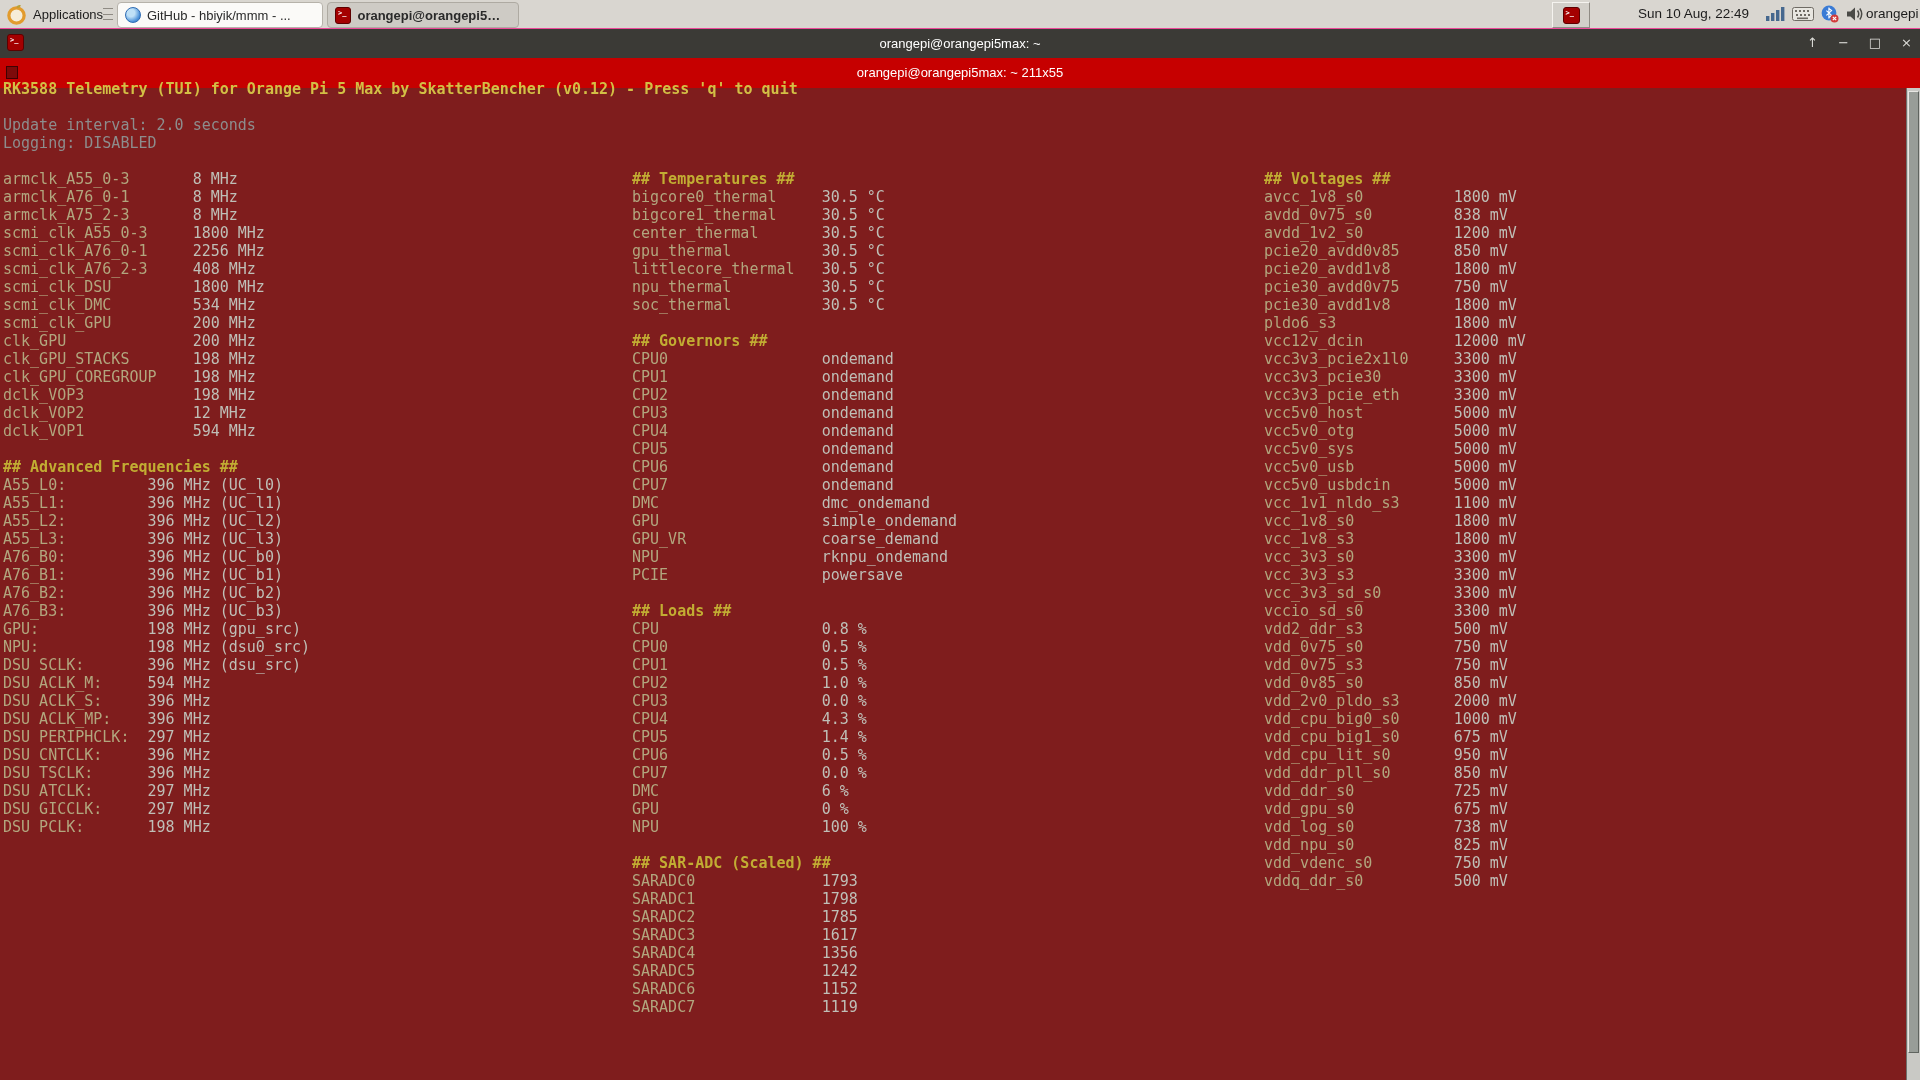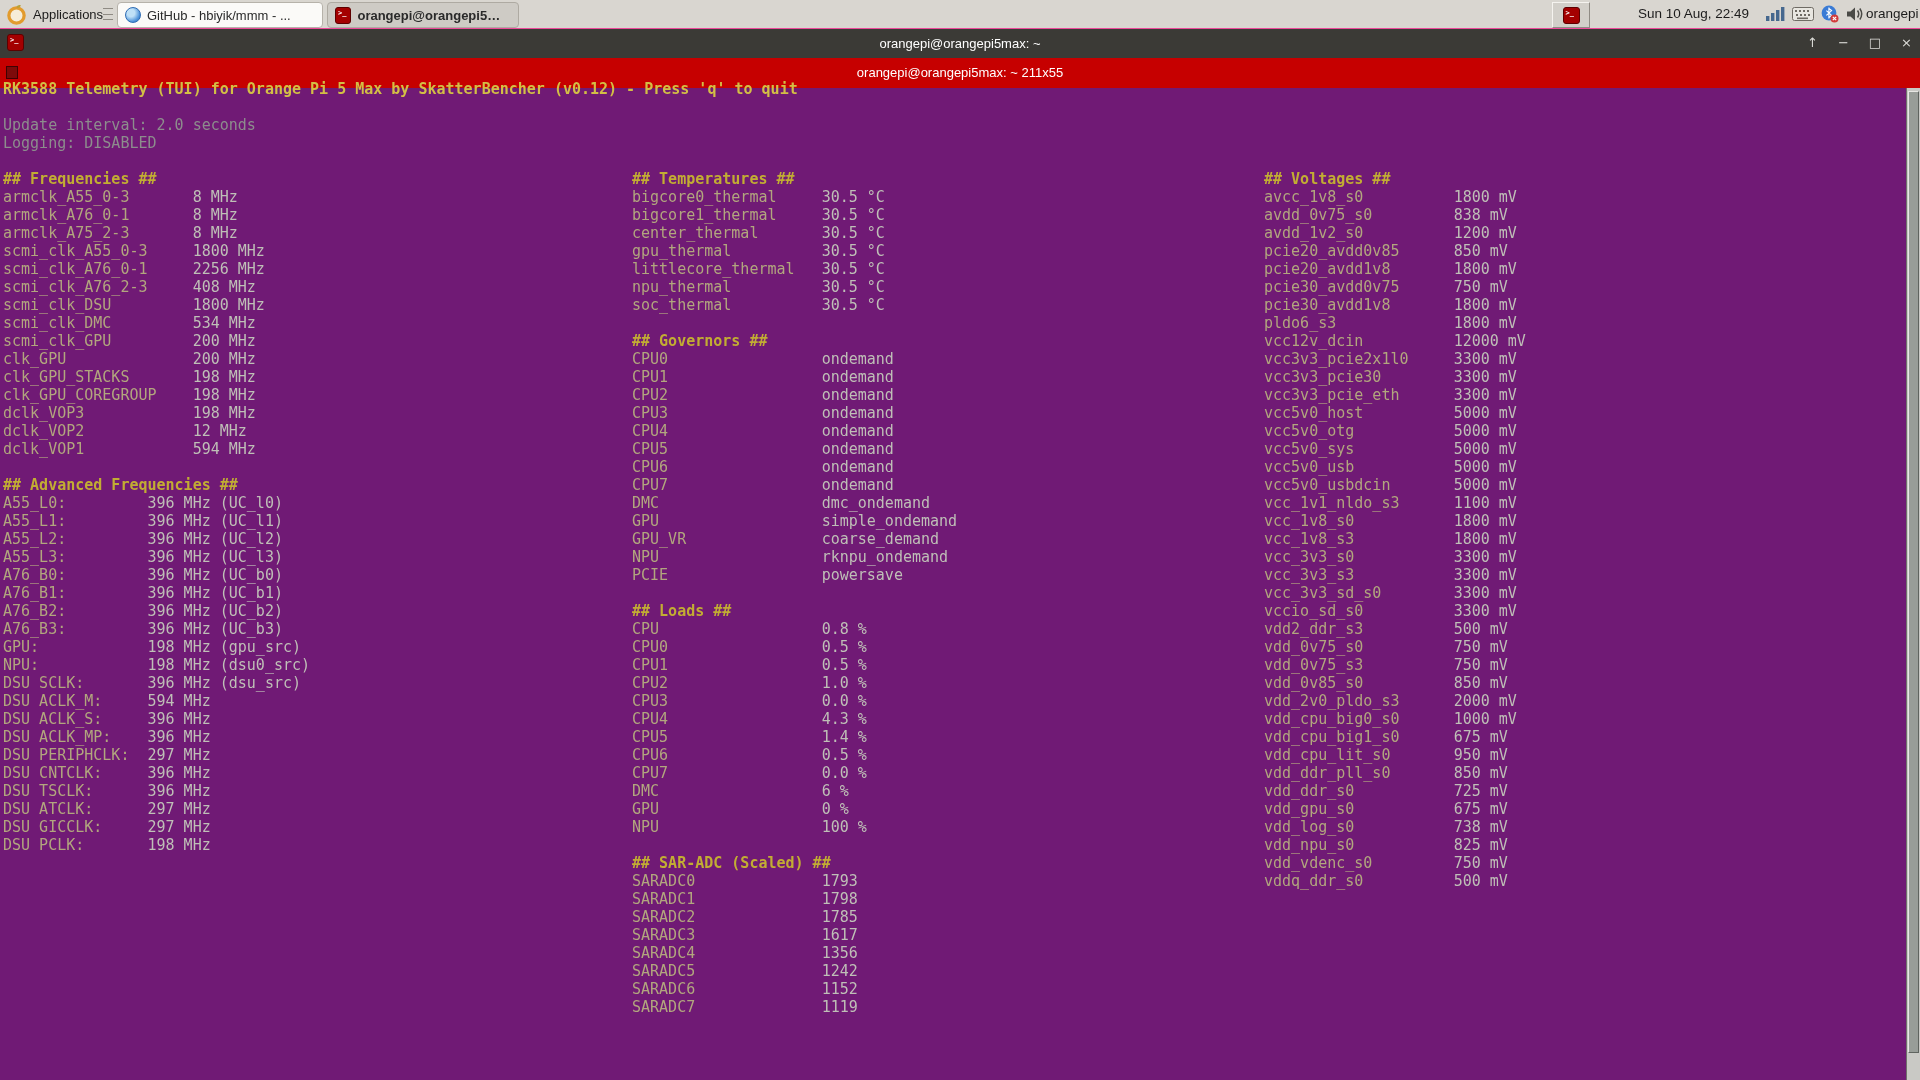--- a/index.html
+++ b/index.html
@@ -33,21 +33,21 @@
   .titlebar .ttext{position:absolute;left:0;width:100%;text-align:center;font-size:13px;color:#fff;}
   .wcontrols{position:absolute;right:8px;top:0;height:30px;display:flex;align-items:center;gap:20px;}
   .wctl{color:#dcdcd8;font-size:13px;font-family:"DejaVu Sans",sans-serif;cursor:default;line-height:30px;}
 
   
   .xtermbar{position:absolute;top:58px;left:0;width:1920px;height:30px;background:#c60000;}
   .xtermbar .xicon{position:absolute;left:6px;top:8px;width:12px;height:13px;background:#7e0a0a;border:1px solid #3f0202;box-sizing:border-box;}
   .xtermbar .xtext{position:absolute;left:0;width:100%;text-align:center;font-size:13px;color:#fff;line-height:30px;}
 
   
-  .term{position:absolute;top:88px;left:0;width:1920px;height:992px;background:#701a75;font-family:"DejaVu Sans Mono",monospace;font-size:15px;line-height:18px;}
+  .term{position:absolute;top:88px;left:0;width:1920px;height:992px;background:#7f1d1d;font-family:"DejaVu Sans Mono",monospace;font-size:15px;line-height:18px;}
   .tcol{position:absolute;white-space:nowrap;}
   .tcol-left{left:3px;top:-8px;}
   .tcol-mid{left:632px;top:82px;}
   .tcol-right{left:1264px;top:82px;}
   .banner{color:#d3bf45;font-weight:bold;height:18px;}
   .dimline{color:#8d8d8d;height:18px;}
   .blank-row{height:18px;}
   .sec-header{color:#c2ad33;font-weight:bold;height:18px;}
   .trow{height:18px;}
   .tlabel{display:inline-block;width:21ch;color:#b2a67e;}
@@ -144,21 +144,20 @@
 </div>
 
 <div class="term">
   <div class="tcol tcol-left">
     <div class="banner">RK3588 Telemetry (TUI) for Orange Pi 5 Max by SkatterBencher (v0.12) - Press 'q' to quit</div>
     <div class="blank-row"></div>
     <div class="dimline">Update interval: 2.0 seconds</div>
     <div class="dimline">Logging: DISABLED</div>
     <div class="blank-row"></div>
     <div>
-        <div class="sec-header">## Frequencies ##</div>
         <div class="trow"><span class="tlabel">armclk_A55_0-3</span><span class="tvalue">8 MHz</span></div>
         <div class="trow"><span class="tlabel">armclk_A76_0-1</span><span class="tvalue">8 MHz</span></div>
         <div class="trow"><span class="tlabel">armclk_A75_2-3</span><span class="tvalue">8 MHz</span></div>
         <div class="trow"><span class="tlabel">scmi_clk_A55_0-3</span><span class="tvalue">1800 MHz</span></div>
         <div class="trow"><span class="tlabel">scmi_clk_A76_0-1</span><span class="tvalue">2256 MHz</span></div>
         <div class="trow"><span class="tlabel">scmi_clk_A76_2-3</span><span class="tvalue">408 MHz</span></div>
         <div class="trow"><span class="tlabel">scmi_clk_DSU</span><span class="tvalue">1800 MHz</span></div>
         <div class="trow"><span class="tlabel">scmi_clk_DMC</span><span class="tvalue">534 MHz</span></div>
         <div class="trow"><span class="tlabel">scmi_clk_GPU</span><span class="tvalue">200 MHz</span></div>
         <div class="trow"><span class="tlabel">clk_GPU</span><span class="tvalue">200 MHz</span></div>

